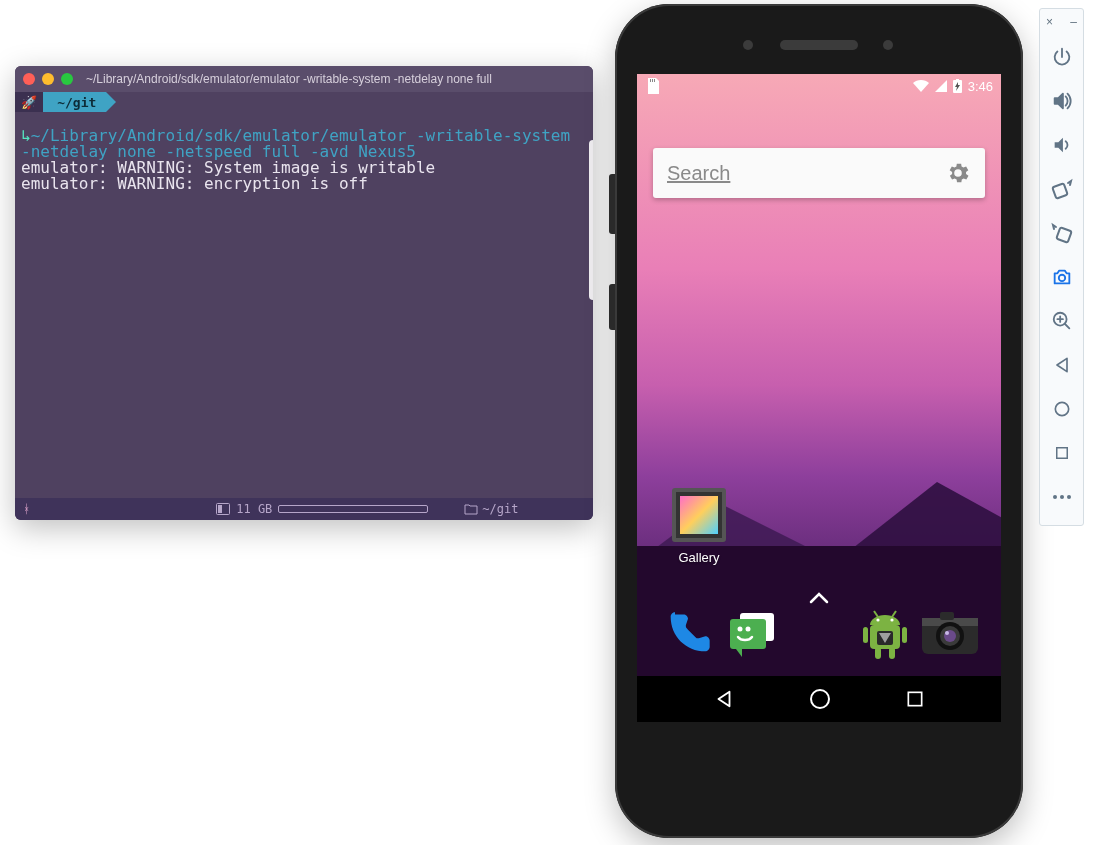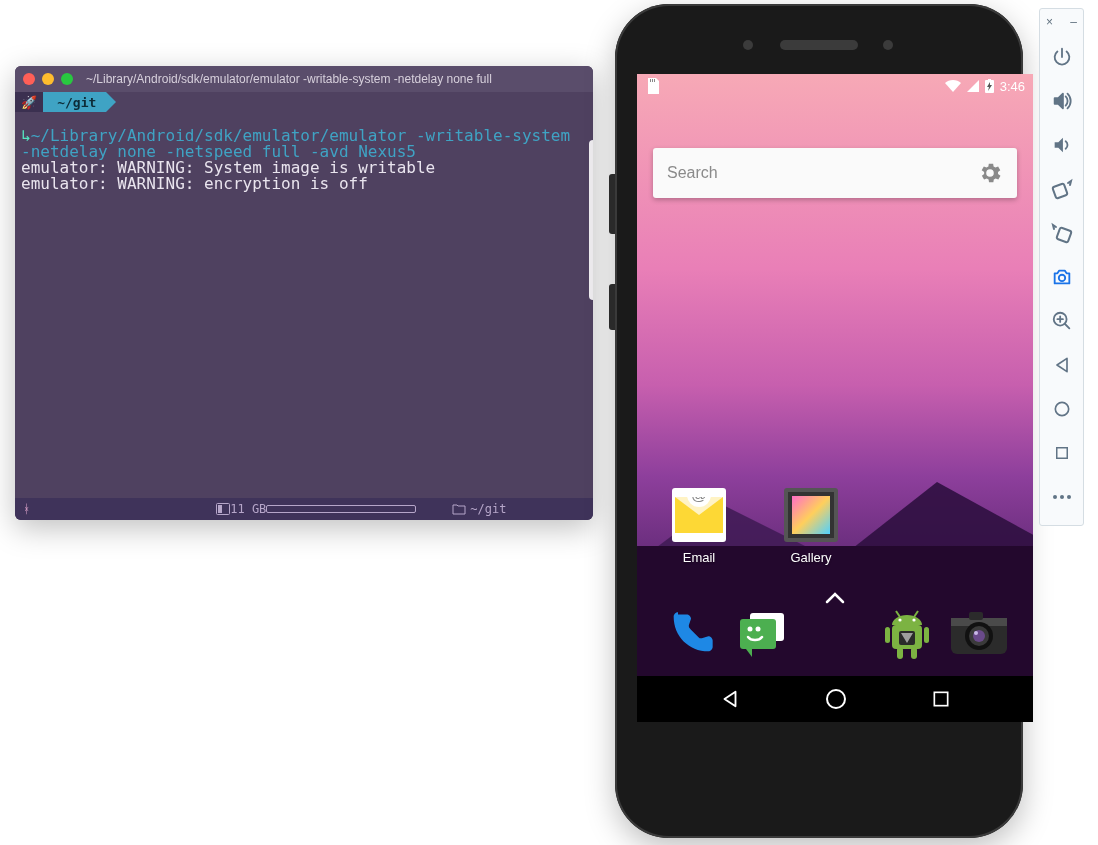--- a/index.html
+++ b/index.html
@@ -111,21 +111,21 @@
     background:#3f335a;
     color:#b6a6c9;
     font-family: Menlo, monospace;
     font-size:12px;
     display:flex;
     align-items:center;
     padding:0 8px;
     gap:16px;
   }
   .sb-branch{ color:#d9a0c7; }
-  .sb-disk{ margin-left:170px; display:flex; align-items:center; }
+  .sb-disk{ margin-left:170px; display:flex; align-items:center; gap:6px;}
   .sb-meter{
     width:150px;height:8px;border:1px solid #b6a6c9;border-radius:2px;position:relative;
   }
   .sb-meter-fill{height:100%;background:#b6a6c9;width:18%;}
   .sb-path{ margin-left:20px; display:flex; align-items:center; gap:4px;}
 
   
   .phone {
     position:absolute;
     left:615px;
@@ -149,21 +149,21 @@
     width:6px;
     background:#2a2a2a;
     border-radius:3px 0 0 3px;
   }
   .side-btn-1{top:170px;height:60px;}
   .side-btn-2{top:280px;height:46px;}
 
   .screen{
     position:absolute;
     left:22px; top:70px;
-    width:396px; height:648px;
+    width:364px; height:648px;
     background: linear-gradient(180deg,#f7a9b6 0%,#e97fb7 30%,#c75fae 48%,#8e3f9c 62%,#56246c 80%,#2e1340 100%);
     overflow:hidden;
   }
   
   .mtn{
     position:absolute;
     bottom:130px;
     left:-40px;
     width:460px;
     height:140px;
@@ -206,21 +206,21 @@
     margin:50px 16px 0;
     height:50px;
     background:#fafafa;
     border-radius:3px;
     box-shadow:0 2px 5px rgba(0,0,0,0.25);
     display:flex;
     align-items:center;
     padding:0 14px;
     justify-content:space-between;
   }
-  .search-bar span{ color:#8a8a8a; font-size:16px; }
+  .search-bar span{ color:#8a8a8a; font-size:20px;text-decoration:underline; }
   .gear{ color:#6f6f6f; }
 
   .apps-row{
     position:absolute;
     top:414px; left:0; right:0;
     display:flex;
     gap:48px;
     padding-left:30px;
   }
   .app{ display:flex; flex-direction:column; align-items:center; gap:8px; width:64px;}
@@ -378,26 +378,20 @@
     <div class="search-bar">
       <span>Search</span>
       <span class="gear">
         <svg width="26" height="26" viewBox="0 0 24 24" fill="currentColor">
             <path d="M19.4 13a7.5 7.5 0 000-2l2.1-1.6-2-3.4-2.5 1a7.6 7.6 0 00-1.7-1l-.4-2.6h-4l-.4 2.6a7.6 7.6 0 00-1.7 1l-2.5-1-2 3.4L6.6 11a7.5 7.5 0 000 2l-2.1 1.6 2 3.4 2.5-1a7.6 7.6 0 001.7 1l.4 2.6h4l.4-2.6a7.6 7.6 0 001.7-1l2.5 1 2-3.4zM12 15.5A3.5 3.5 0 1115.5 12 3.5 3.5 0 0112 15.5z"></path>
           </svg>
       </span>
     </div>
 
     <div class="apps-row">
-      <div class="app">
-        <div class="icon-tile email-icon">
-          <div class="envelope"></div>
-        </div>
-        <div class="app-label">Email</div>
-      </div>
       <div class="app">
         <div class="icon-tile gallery-icon">
           <div class="gallery-inner"></div>
         </div>
         <div class="app-label">Gallery</div>
       </div>
     </div>
 
     <div class="caret-up">
       <svg width="20" height="12" viewBox="0 0 20 12">

